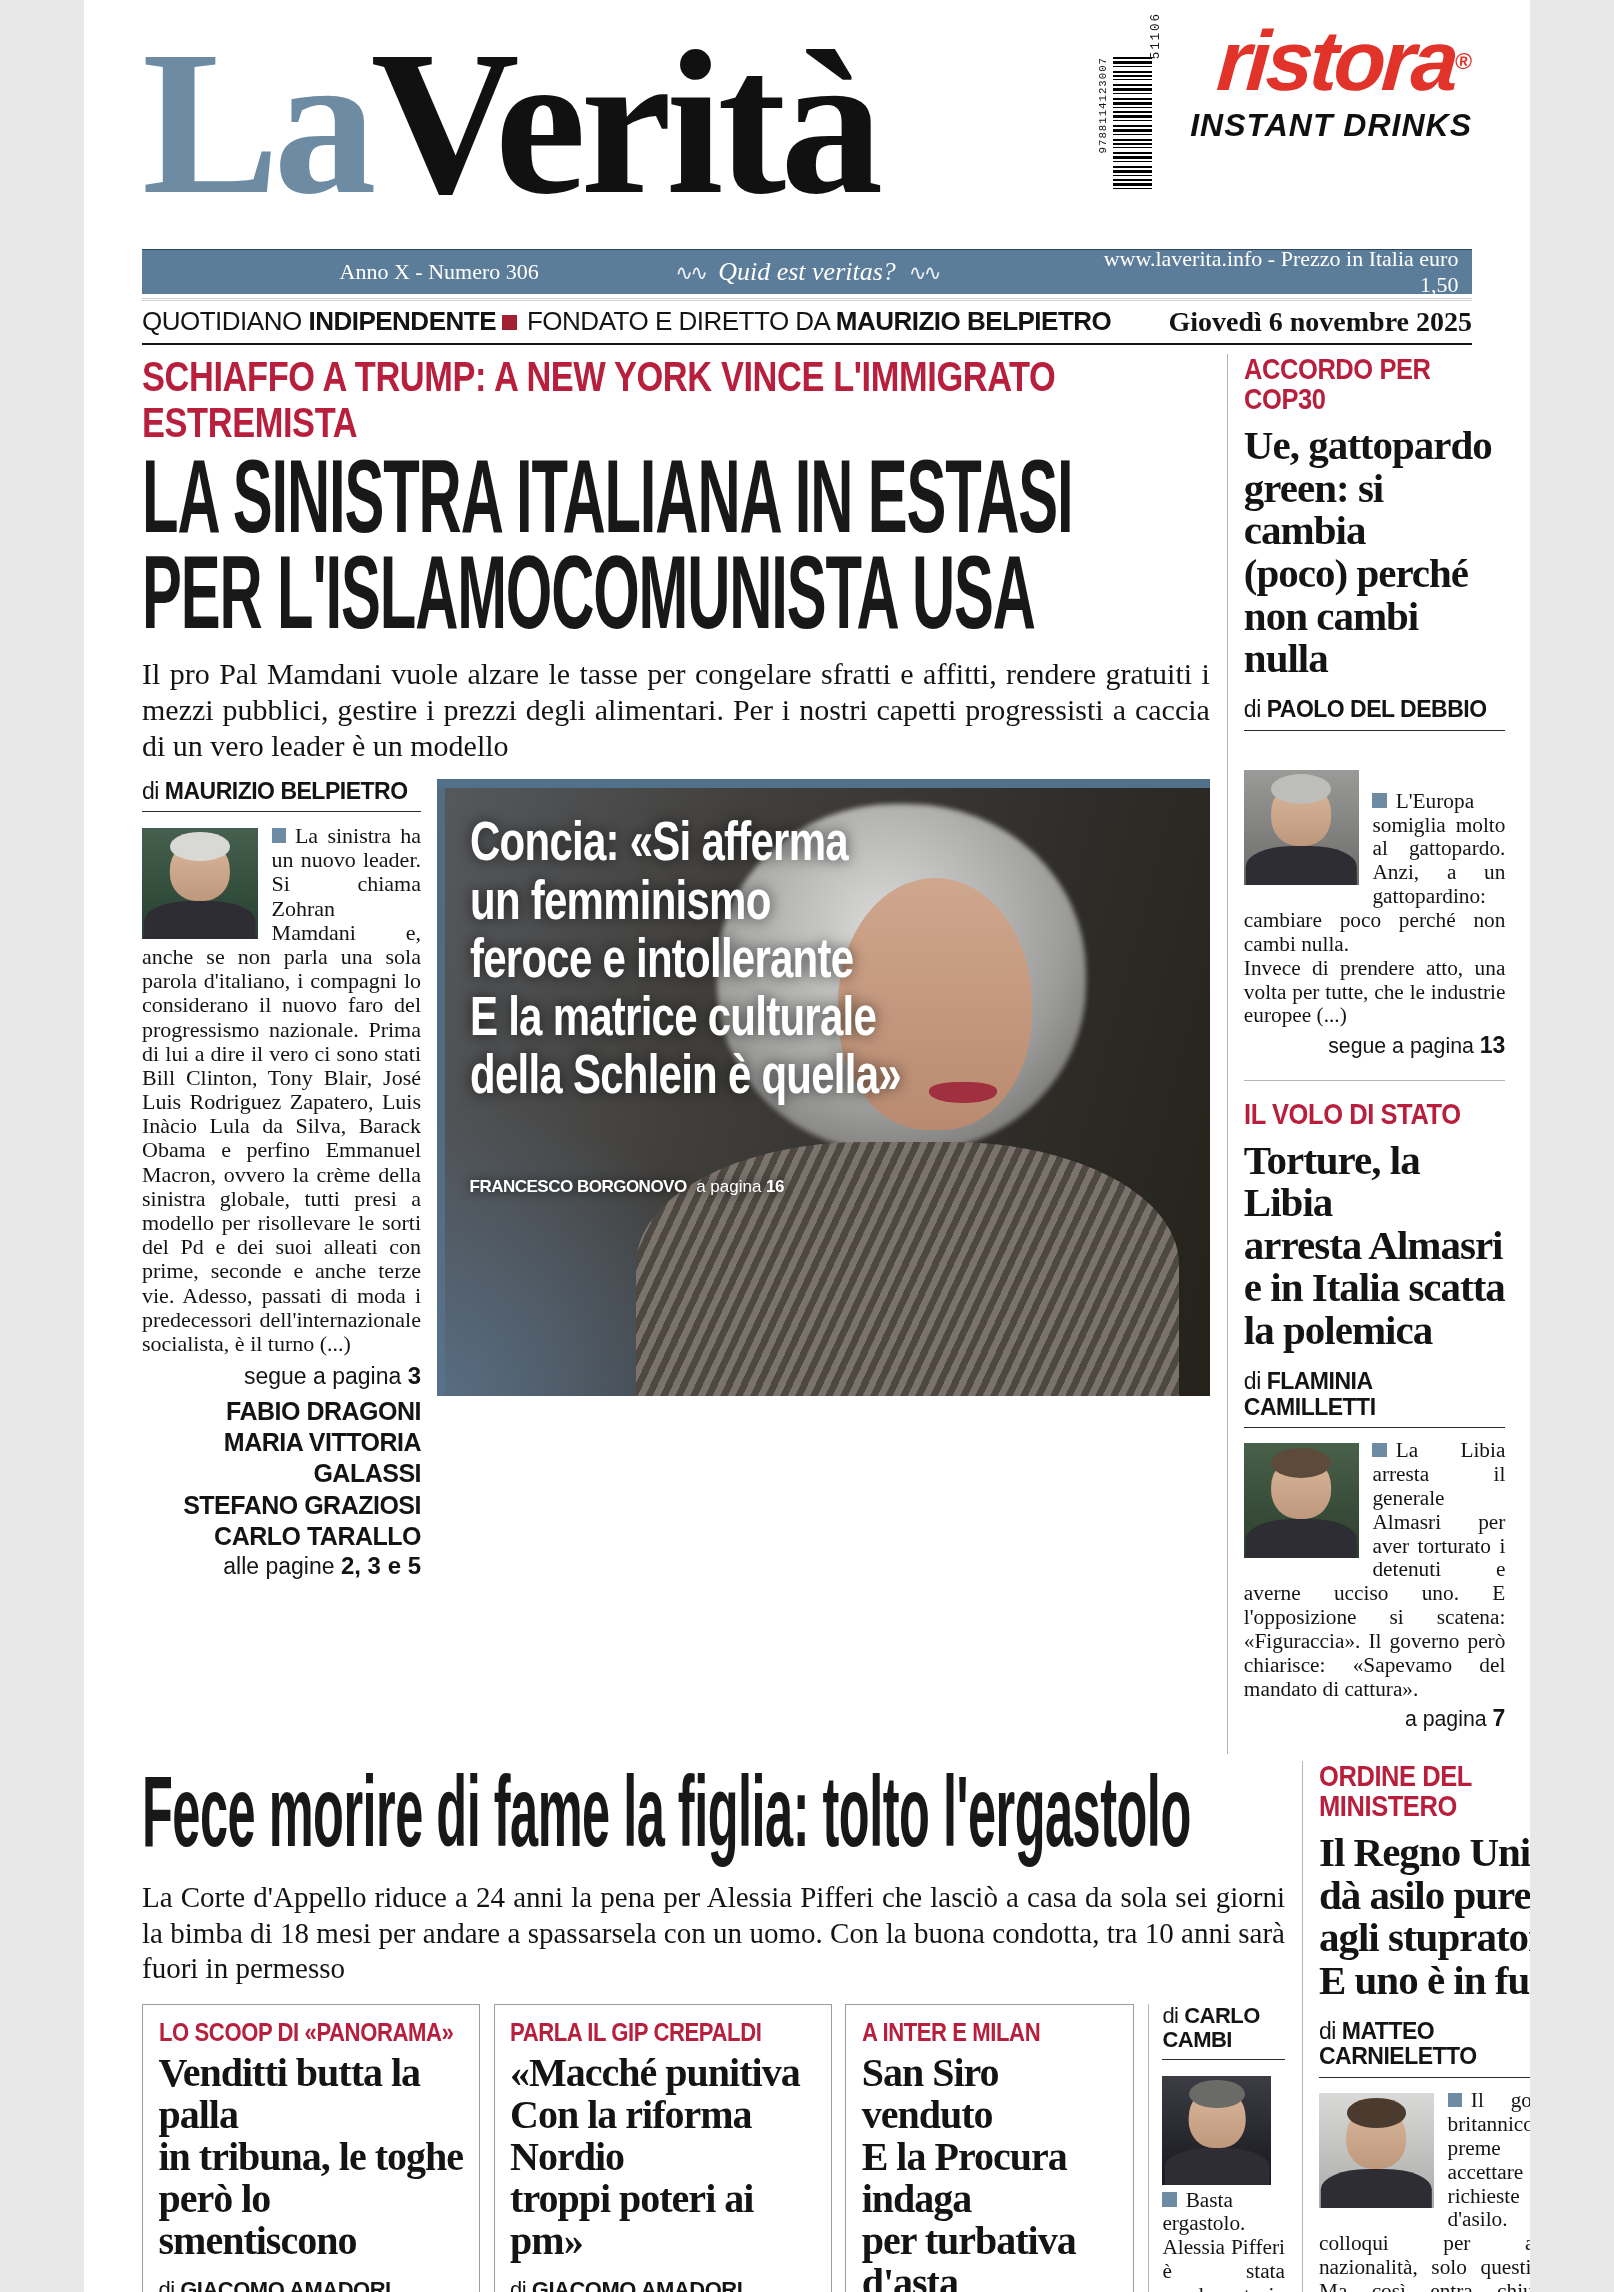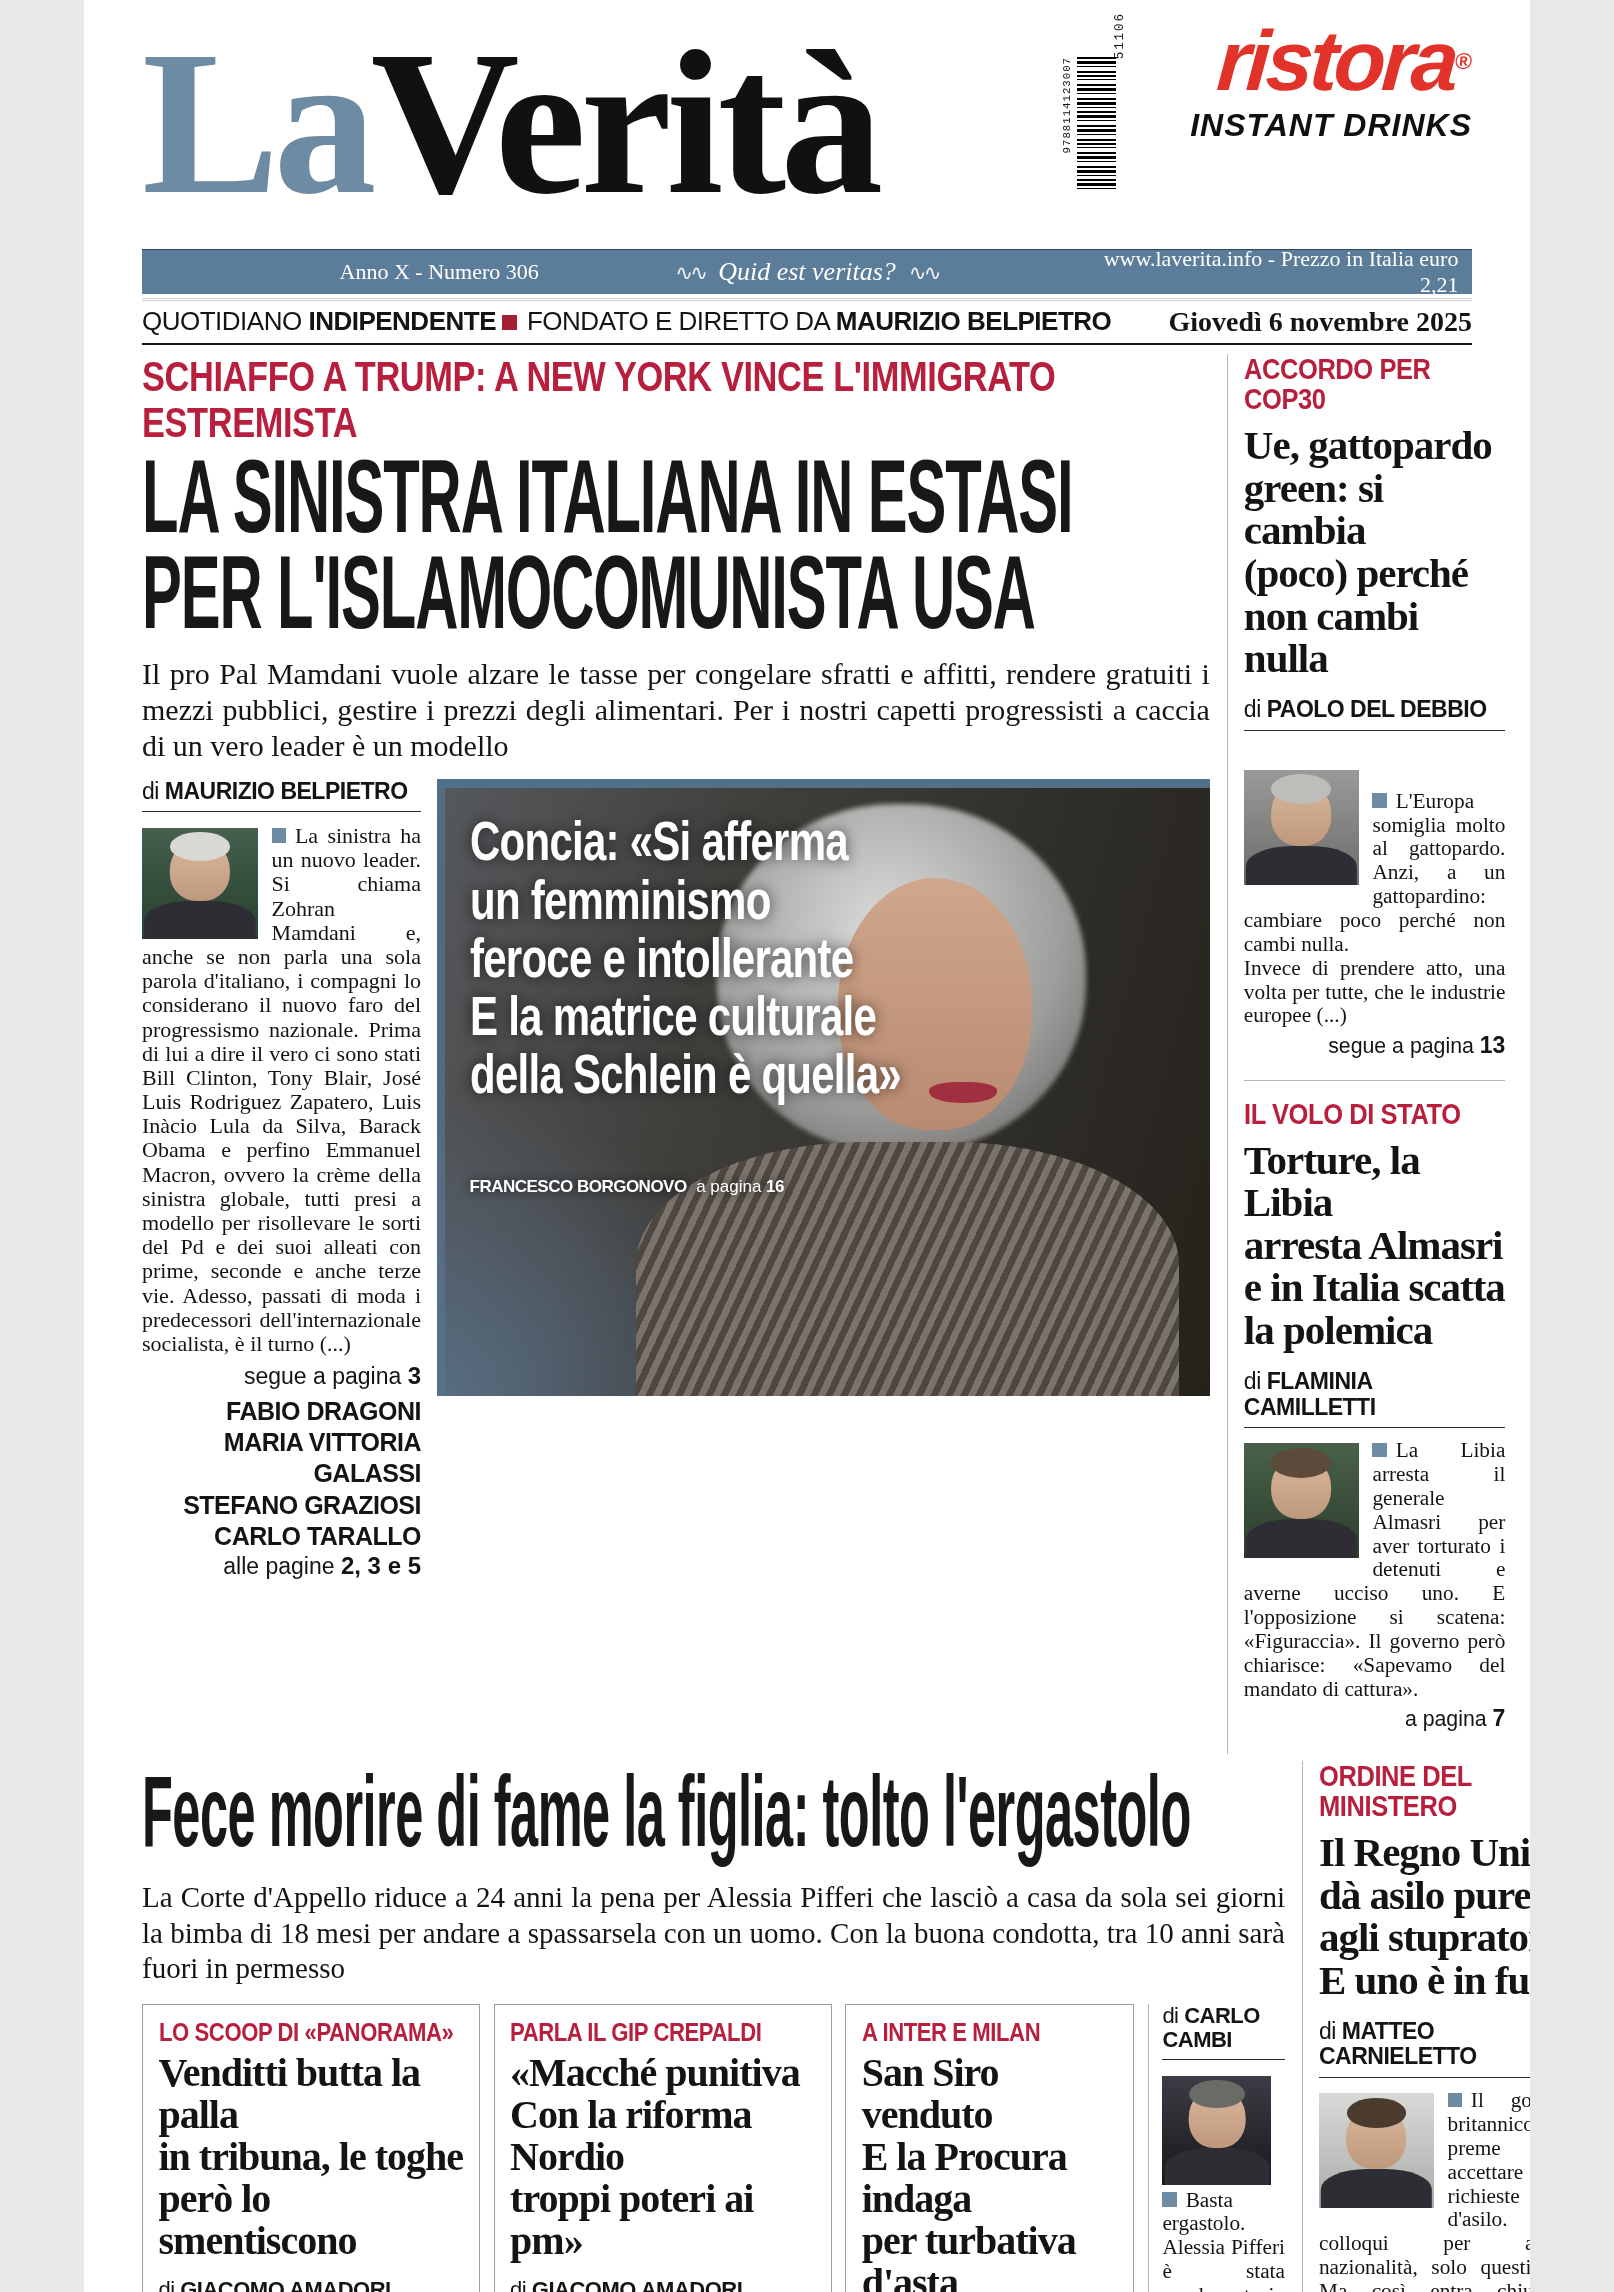--- a/index.html
+++ b/index.html
@@ -29,21 +29,21 @@
   .logo-verita{color:#111;}
   .mast-spacer{flex:1;}
   .barcode-wrap{margin-top:13.6px;margin-right:25px;position:relative;width:68px;height:184px;}
   .barcode-top{writing-mode:vertical-rl;transform:rotate(180deg);font-family:"Liberation Mono",monospace;font-size:12.6px;position:absolute;right:1.9px;top:-1.9px;letter-spacing:1.9px;}
   .barcode-bars{position:absolute;right:13.6px;top:43px;width:39px;height:136px;
     background:repeating-linear-gradient(180deg,#000 0 1.9px,#fff 1.9px 3.9px,#000 3.9px 6.8px,#fff 6.8px 8.7px,#000 8.7px 9.7px,#fff 9.7px 13.6px);}
   .barcode-digits{writing-mode:vertical-rl;transform:rotate(180deg);font-family:"Liberation Mono",monospace;font-size:10.7px;position:absolute;left:0;top:43px;letter-spacing:1px;}
   .ristora{margin-top:21.3px;text-align:right;}
   .ristora-name{font-family:"Liberation Sans",sans-serif;font-weight:bold;font-style:italic;font-size:85px;line-height:80px;color:#e2332b;letter-spacing:-3.9px;transform:skewX(-4deg);}
   .ristora-name .reg{font-size:23px;vertical-align:top;letter-spacing:0;}
-  .ristora-sub{font-family:"Liberation Sans",sans-serif;font-weight:bold;font-style:italic;font-size:32px;color:#101010;letter-spacing:1px;margin-top:5.8px;margin-left:36px;}
+  .ristora-sub{font-family:"Liberation Sans",sans-serif;font-weight:bold;font-style:italic;font-size:32px;color:#101010;letter-spacing:1px;margin-top:5.8px;}
 
   .info-bar{background:var(--barblue);border-top:1.9px solid #30475a;color:#fff;display:flex;align-items:center;height:45px;padding:0 13.6px;font-size:22px;margin-top:3.9px;}
   .ib-left{flex:1;text-align:right;}
   .ib-center{flex:1.4;text-align:center;font-style:italic;font-size:26px;white-space:nowrap;}
   .ib-center .swash{font-style:normal;font-size:21.3px;opacity:.9;letter-spacing:-2.9px;}
   .ib-right{flex:1;text-align:right;}
   .strapline{display:flex;align-items:center;justify-content:space-between;border-top:3.9px double #cfcfcf;border-bottom:2.9px solid #141414;height:47px;margin-top:3.9px;}
   .strap-left{font-family:"Liberation Sans",sans-serif;font-size:26px;letter-spacing:-0.5px;white-space:nowrap;}
   .redsq{display:inline-block;width:15.5px;height:15.5px;background:#a31f34;margin:0 9.7px 0 5.8px;}
   .strap-date{font-family:"Liberation Serif",serif;font-weight:bold;font-size:28px;}
@@ -125,21 +125,21 @@
       </div>
       <div class="ristora">
         <div class="ristora-name"><span>ristora</span><span class="reg">®</span></div>
         <div class="ristora-sub">INSTANT DRINKS</div>
       </div>
     </div>
 
     <div class="info-bar">
       <span class="ib-left">Anno X - Numero 306</span>
       <span class="ib-center"><span class="swash">∿∿</span>&nbsp;&nbsp;<em>Quid est veritas?</em>&nbsp;&nbsp;<span class="swash">∿∿</span></span>
-      <span class="ib-right">www.laverita.info - Prezzo in Italia euro 2,21</span>
+      <span class="ib-right">www.laverita.info - Prezzo in Italia euro 1,50</span>
     </div>
 
     <div class="strapline">
       <div class="strap-left">
         <span>QUOTIDIANO</span> <b>INDIPENDENTE</b><span class="redsq"></span><span>FONDATO E DIRETTO DA</span> <b>MAURIZIO BELPIETRO</b>
       </div>
       <div class="strap-date">Giovedì 6 novembre 2025</div>
     </div>
   </header>
 

